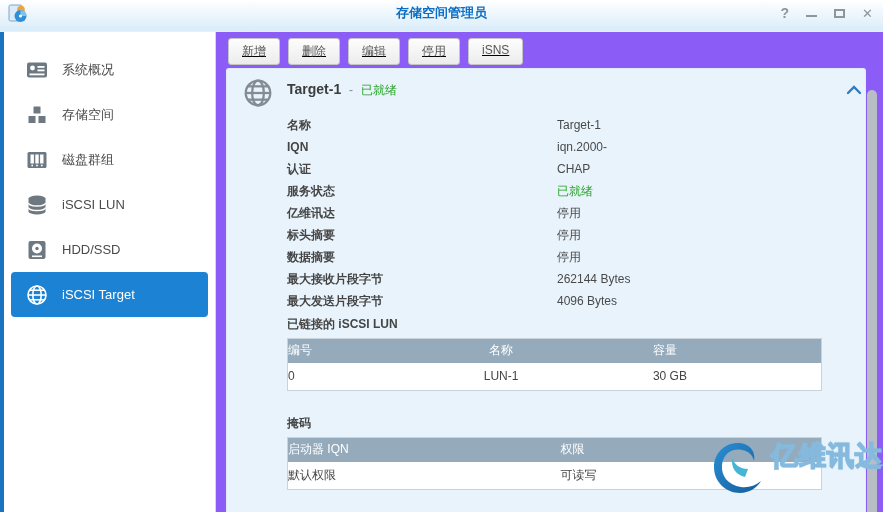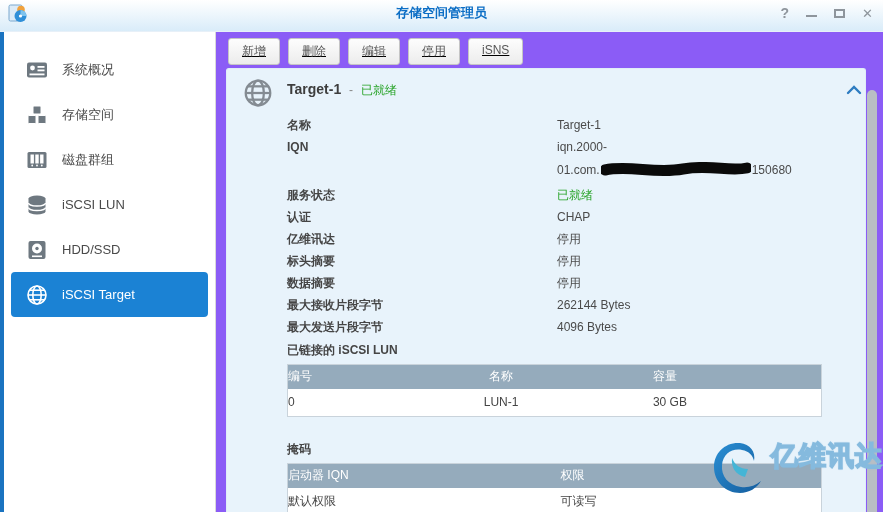--- a/index.html
+++ b/index.html
@@ -224,36 +224,31 @@
 
           <div class="frow">
             <span class="flabel">名称</span>
             <span class="fvalue">Target-1</span>
           </div>
 
           <div class="frow">
             <span class="flabel">IQN</span>
             <span class="fvalue">
               <span>iqn.2000-</span>
-              <div class="iqn-line2">
-                <span>01.com.</span><span class="scribble"><svg width="150" height="15" viewBox="0 0 150 15">
-                      <path d="M4 8 C 28 3, 55 12, 82 7 S 128 10, 146 6" stroke="#0a0a0a" stroke-width="11" fill="none" stroke-linecap="round"></path>
-                    </svg></span><span>150680</span>
-              </div>
             </span>
+          </div>
+
+          <div class="frow">
+            <span class="flabel">认证</span>
+            <span class="fvalue">CHAP</span>
           </div>
 
           <div class="frow">
             <span class="flabel">服务状态</span>
             <span class="fvalue green">已就绪</span>
-          </div>
-
-          <div class="frow">
-            <span class="flabel">认证</span>
-            <span class="fvalue">CHAP</span>
           </div>
 
           <div class="frow">
             <span class="flabel">亿维讯达</span>
             <span class="fvalue">停用</span>
           </div>
 
           <div class="frow">
             <span class="flabel">标头摘要</span>
             <span class="fvalue">停用</span>

